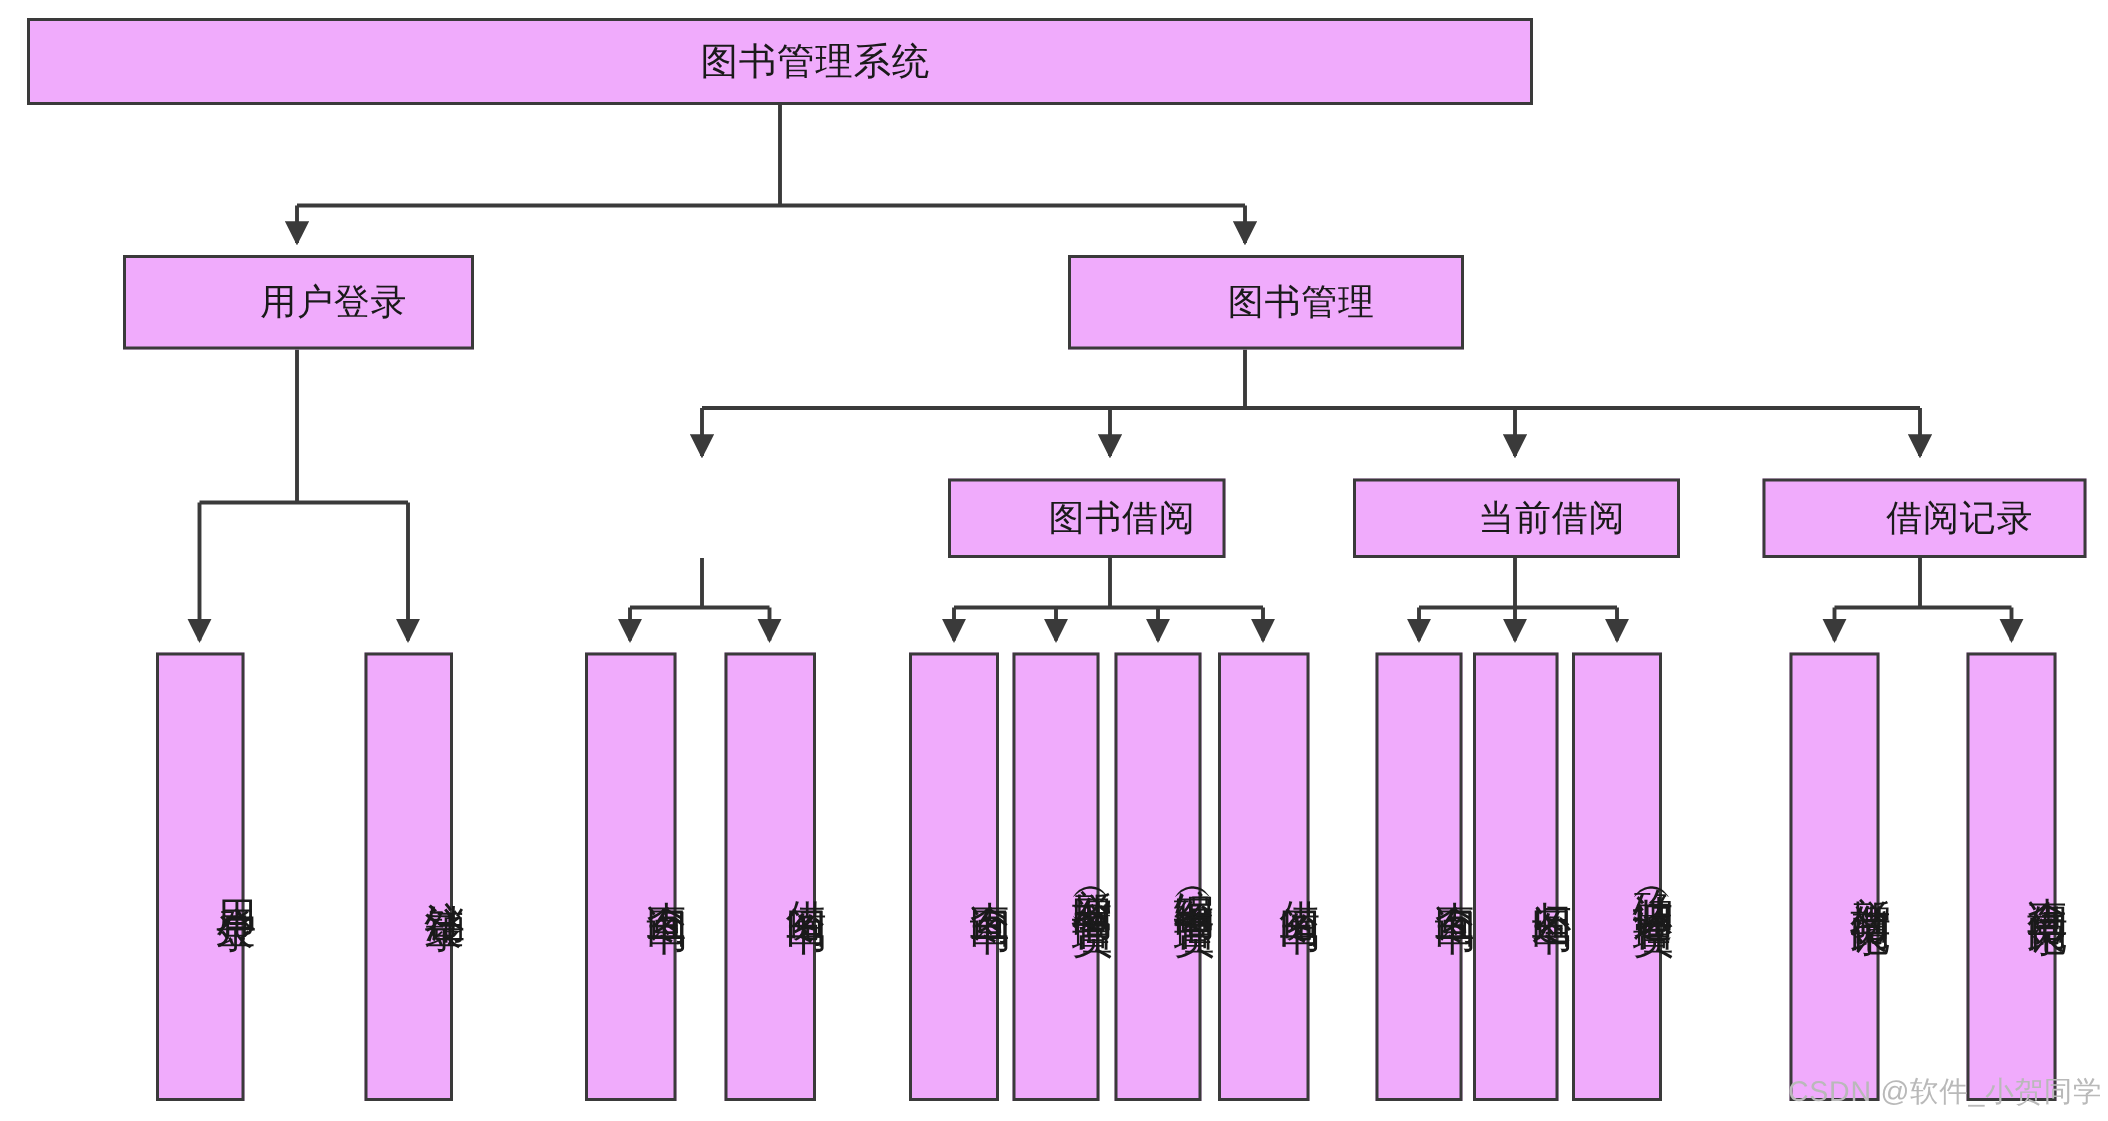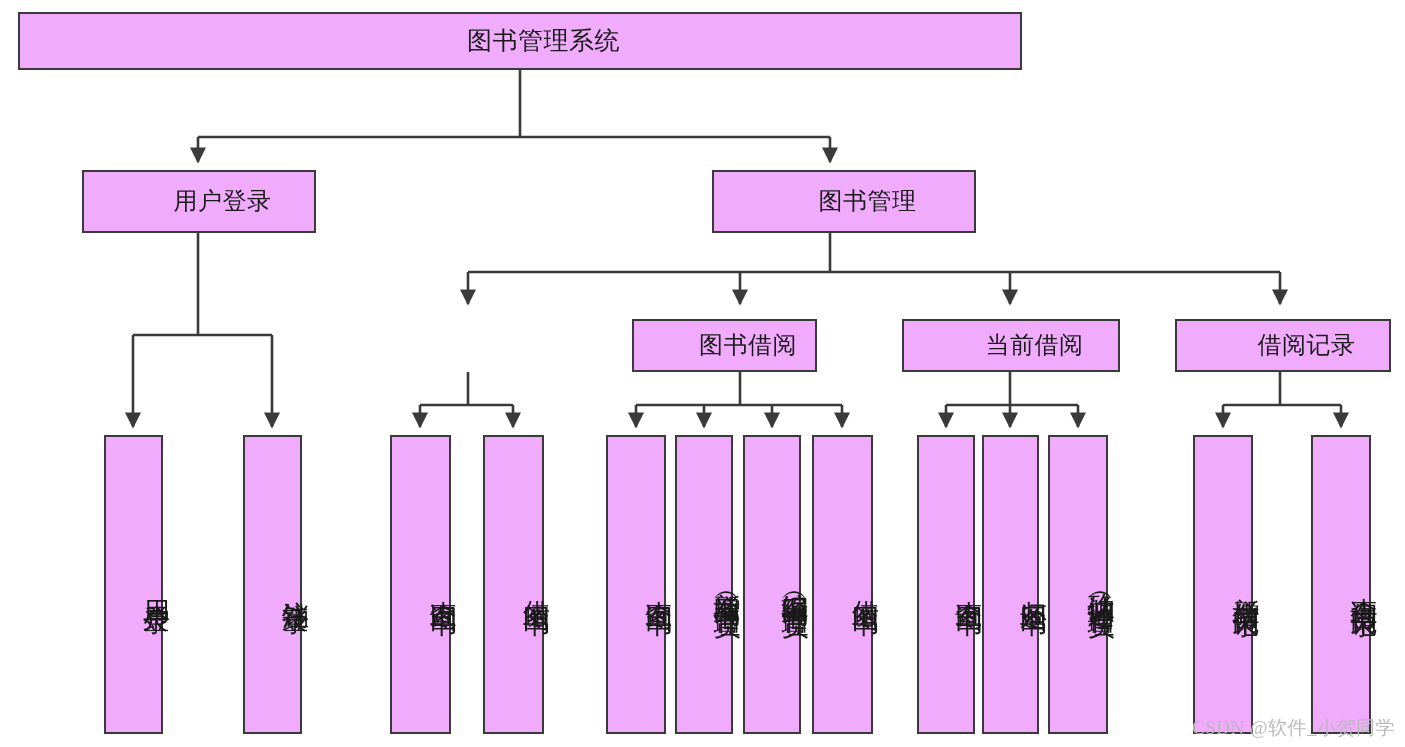--- a/index.html
+++ b/index.html
@@ -60,21 +60,21 @@
     letter-spacing: 3px;
     line-height: 1;
     white-space: nowrap;
   }
   .watermark {
     position: absolute;
     font-size: 19px;
     color: #b9b9b9;
     white-space: nowrap;
     letter-spacing: 0.5px;
-    font-family: Liberation Serif, serif;
+    font-family: Liberation Sans, sans-serif;
   }
 </style>
 </head>
 <body>
 
 <div id="canvas">
 
   <svg class="wires" viewBox="0 0 1405 747" xmlns="http://www.w3.org/2000/svg">
     <defs>
       <marker id="arrow" viewBox="0 0 10 10" refX="9" refY="5" markerWidth="6.2" markerHeight="6.2" orient="auto-start-reverse">

